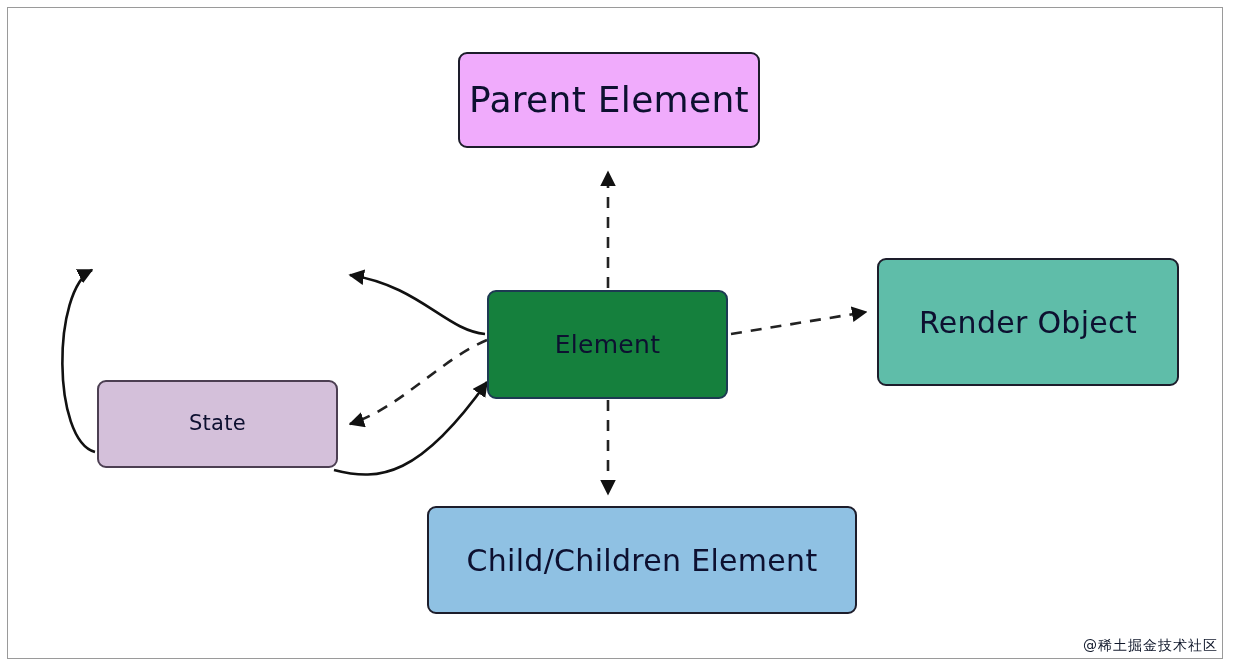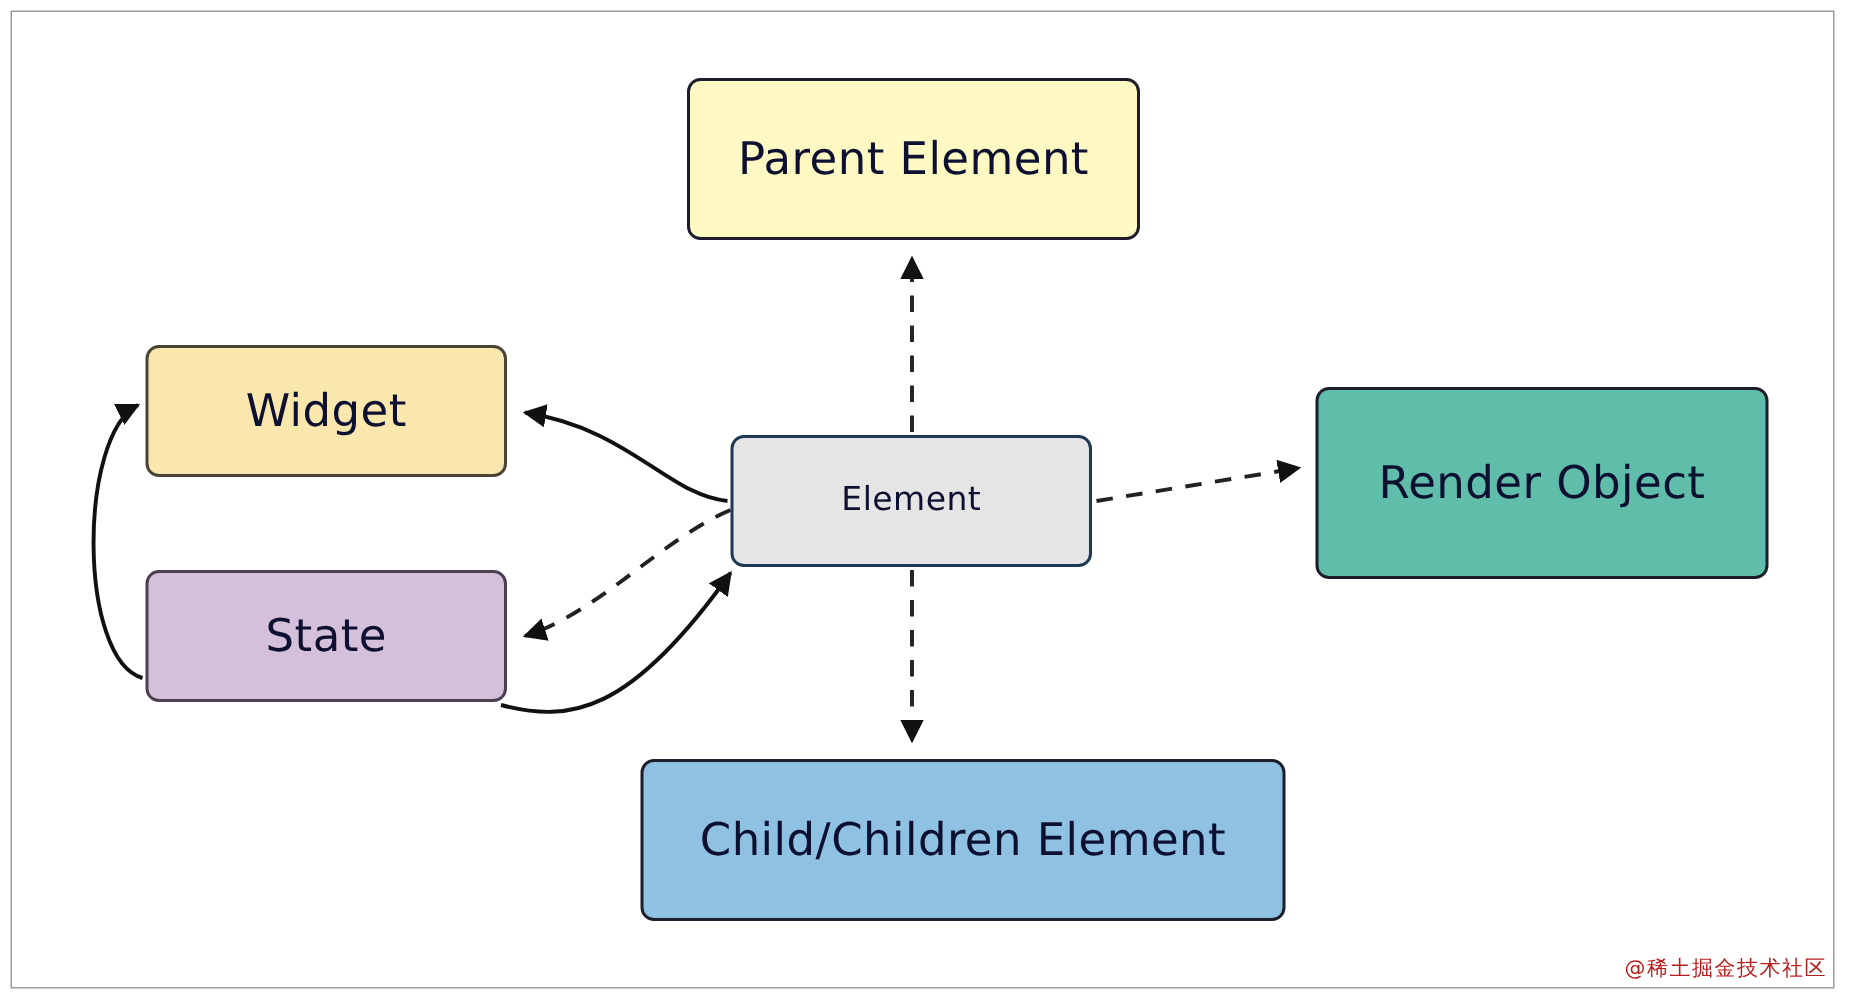--- a/index.html
+++ b/index.html
@@ -55,21 +55,21 @@
     user-select: none;
   }
   .node-label {
     display: block;
     padding: 0 8px;
   }
   .watermark {
     position: absolute;
     right: 18px;
     bottom: 14px;
-    color: #b91c1c;
+    color: #0f172a;
     font-size: 14px;
     font-family: "DejaVu Sans", sans-serif;
     letter-spacing: 1px;
     user-select: none;
   }
 </style>
 </head>
 <body>
 
 <div id="canvas">
@@ -105,33 +105,30 @@
 
     <g>
       <path d="M 334 470 C 380 482 420 476 487 382" fill="none" stroke="#111111" stroke-width="2.6" marker-end="url(#arrowhead)"></path>
     </g>
 
     <g>
       <path d="M 95 452 C 52 440 52 290 92 270" fill="none" stroke="#111111" stroke-width="2.6" marker-end="url(#arrowhead)"></path>
     </g>
   </svg>
 
-  <div class="node" id="node-parent-element" style="left:458px; top:52px; width:302px; height:108px; background:#fef9c3; border-color:#1d1d2b; font-size:30px;">
+  <div class="node" id="node-parent-element" style="left:458px; top:52px; width:302px; height:96px; background:#f0abfc; border-color:#1d1d2b; font-size:36px;">
     <span class="node-label">Parent Element</span>
   </div>
 
-  <div class="node" id="node-widget" style="left:97px; top:230px; width:241px; height:88px; background:#FAE7AD; border-color:#4a4436; font-size:30px;">
-    <span class="node-label">Widget</span>
-  </div>
 
-  <div class="node" id="node-state" style="left:97px; top:380px; width:241px; height:88px; background:#D4C0DA; border-color:#4c3f52; font-size:30px;">
+  <div class="node" id="node-state" style="left:97px; top:380px; width:241px; height:88px; background:#D4C0DA; border-color:#4c3f52; font-size:21px;">
     <span class="node-label">State</span>
   </div>
 
-  <div class="node" id="node-element" style="left:487px; top:290px; width:241px; height:88px; background:#e5e5e5; border-color:#1d3a52; font-size:22px;">
+  <div class="node" id="node-element" style="left:487px; top:290px; width:241px; height:109px; background:#15803d; border-color:#1d3a52; font-size:25px;">
     <span class="node-label">Element</span>
   </div>
 
   <div class="node" id="node-render-object" style="left:877px; top:258px; width:302px; height:128px; background:#5FBDA9; border-color:#1d1d2b; font-size:30px;">
     <span class="node-label">Render Object</span>
   </div>
 
   <div class="node" id="node-child-children-element" style="left:427px; top:506px; width:430px; height:108px; background:#8FC1E3; border-color:#1d1d2b; font-size:30px;">
     <span class="node-label">Child/Children Element</span>
   </div>

